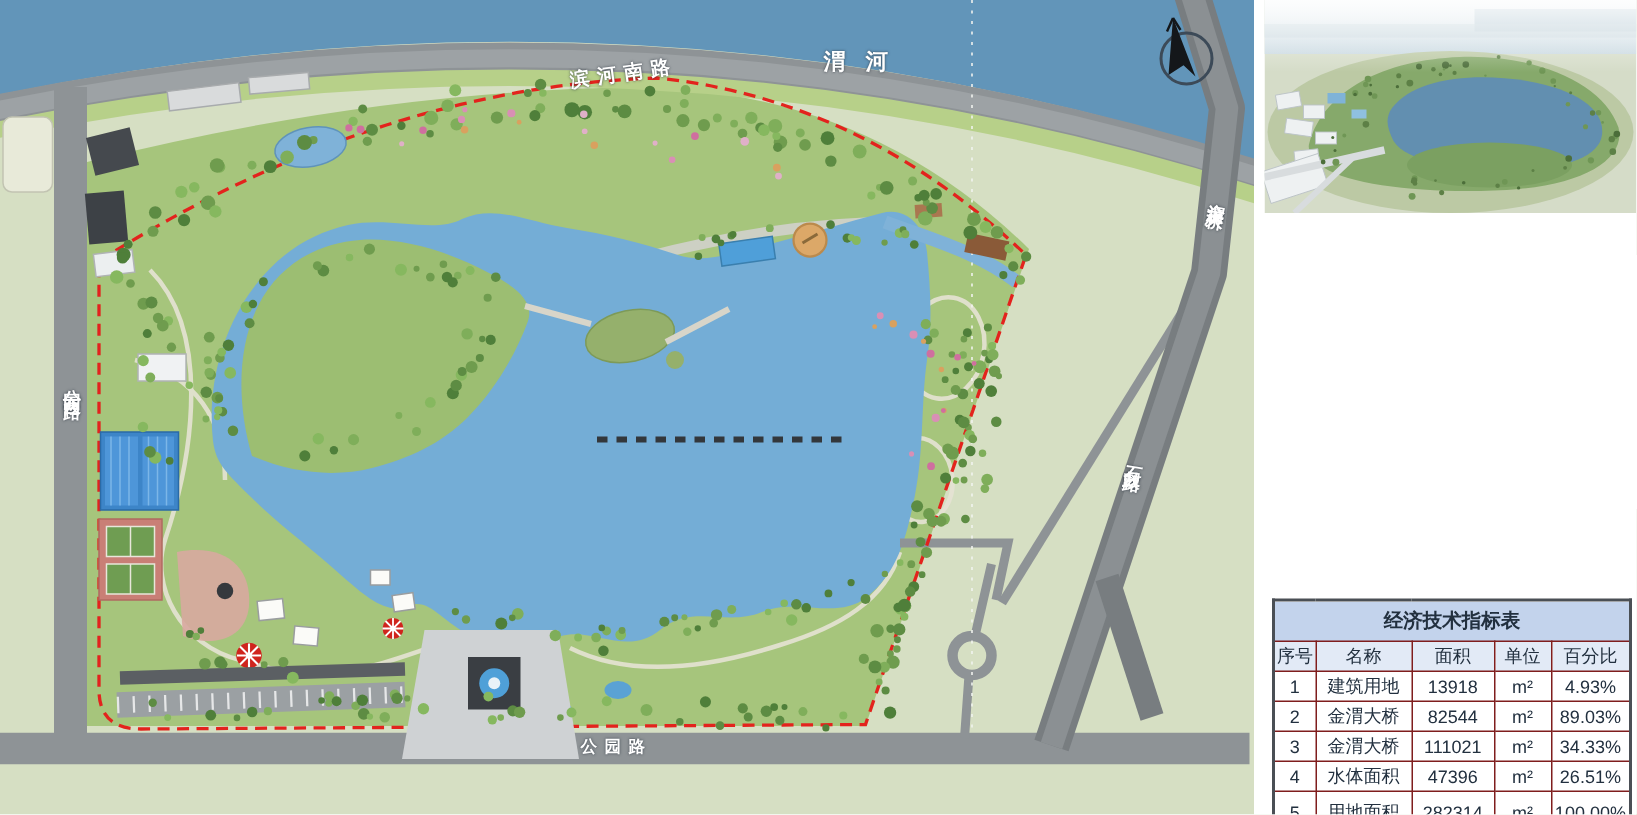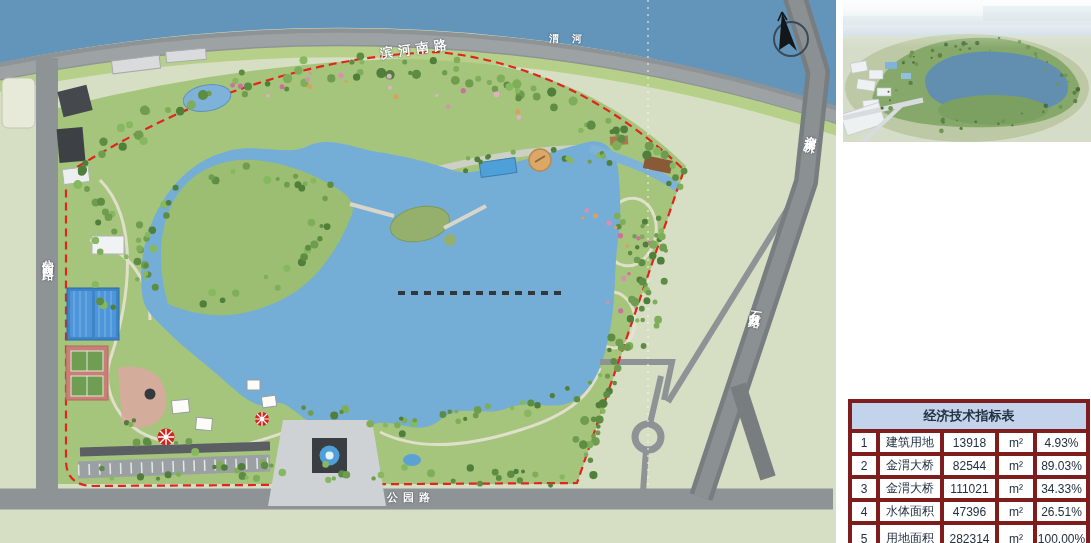--- a/index.html
+++ b/index.html
@@ -5,30 +5,30 @@
   html,body{margin:0;padding:0;background:#fff;}
   #stage{position:relative;width:1091px;height:543px;overflow:hidden;background:#fff;
          font-family:"Liberation Sans","DejaVu Sans",sans-serif;}
   #map-svg{position:absolute;left:0;top:0;}
   #thumb-svg{position:absolute;left:843px;top:0;}
   .map-label{position:absolute;color:#ffffff;font-weight:bold;
              text-shadow:0 0 2px rgba(40,50,60,.55),0 0 1px rgba(40,50,60,.55);
              white-space:nowrap;pointer-events:none;}
   .v{writing-mode:vertical-lr;text-orientation:upright;}
   #lbl-riverside{left:380px;top:40px;font-size:13px;letter-spacing:5px;transform:rotate(-8deg);}
-  #lbl-river{left:549px;top:32px;font-size:10px;letter-spacing:13px;}
+  #lbl-river{left:549px;top:32px;font-size:15px;letter-spacing:13px;}
   #lbl-bridge{left:804px;top:126px;font-size:12px;letter-spacing:2px;transform:rotate(11deg);}
   #lbl-shigu{left:748px;top:301px;font-size:12px;letter-spacing:3px;transform:rotate(9deg);}
   #lbl-west{left:39px;top:250px;font-size:12px;letter-spacing:3px;}
   #lbl-parkroad{left:387px;top:490px;font-size:11px;letter-spacing:5px;}
   
   #econ-wrap{position:absolute;left:848px;top:399px;width:238px;}
   #econ{border-collapse:collapse;width:100%;table-layout:fixed;
         font-size:12px;color:#22303f;background:#fff;border:2px solid #4a4f55;}
-  #econ td{border:4px solid #7f1d1d;text-align:center;padding:1px 0;height:16px;overflow:hidden;}
+  #econ td{border:1px solid #7f1d1d;text-align:center;padding:1px 0;height:16px;overflow:hidden;}
   #econ .t-title{background:#c3d3ec;font-weight:bold;font-size:13px;height:24px;}
   #econ .t-head td{background:#e2eaf6;height:17px;}
   #econ .t-last td{height:25px;}
 </style>
 </head>
 <body>
 <div id="stage">
 
 <svg id="map-svg" width="836" height="543" viewBox="0 0 836 543">
 
@@ -652,20 +652,27 @@
           <col style="width:28px">
           <col style="width:64px">
           <col style="width:55px">
           <col style="width:38px">
           <col style="width:53px">
         </colgroup>
     <tbody id="econ-body">
           <tr>
             <td colspan="5" class="t-title">经济技术指标表</td>
           </tr>
+          <tr class="t-head">
+            <td>序号</td>
+            <td>名称</td>
+            <td>面积</td>
+            <td>单位</td>
+            <td>百分比</td>
+          </tr>
           <tr>
             <td>1</td>
             <td>建筑用地</td>
             <td>13918</td>
             <td>m²</td>
             <td>4.93%</td>
           </tr>
           <tr>
             <td>2</td>
             <td>金渭大桥</td>

